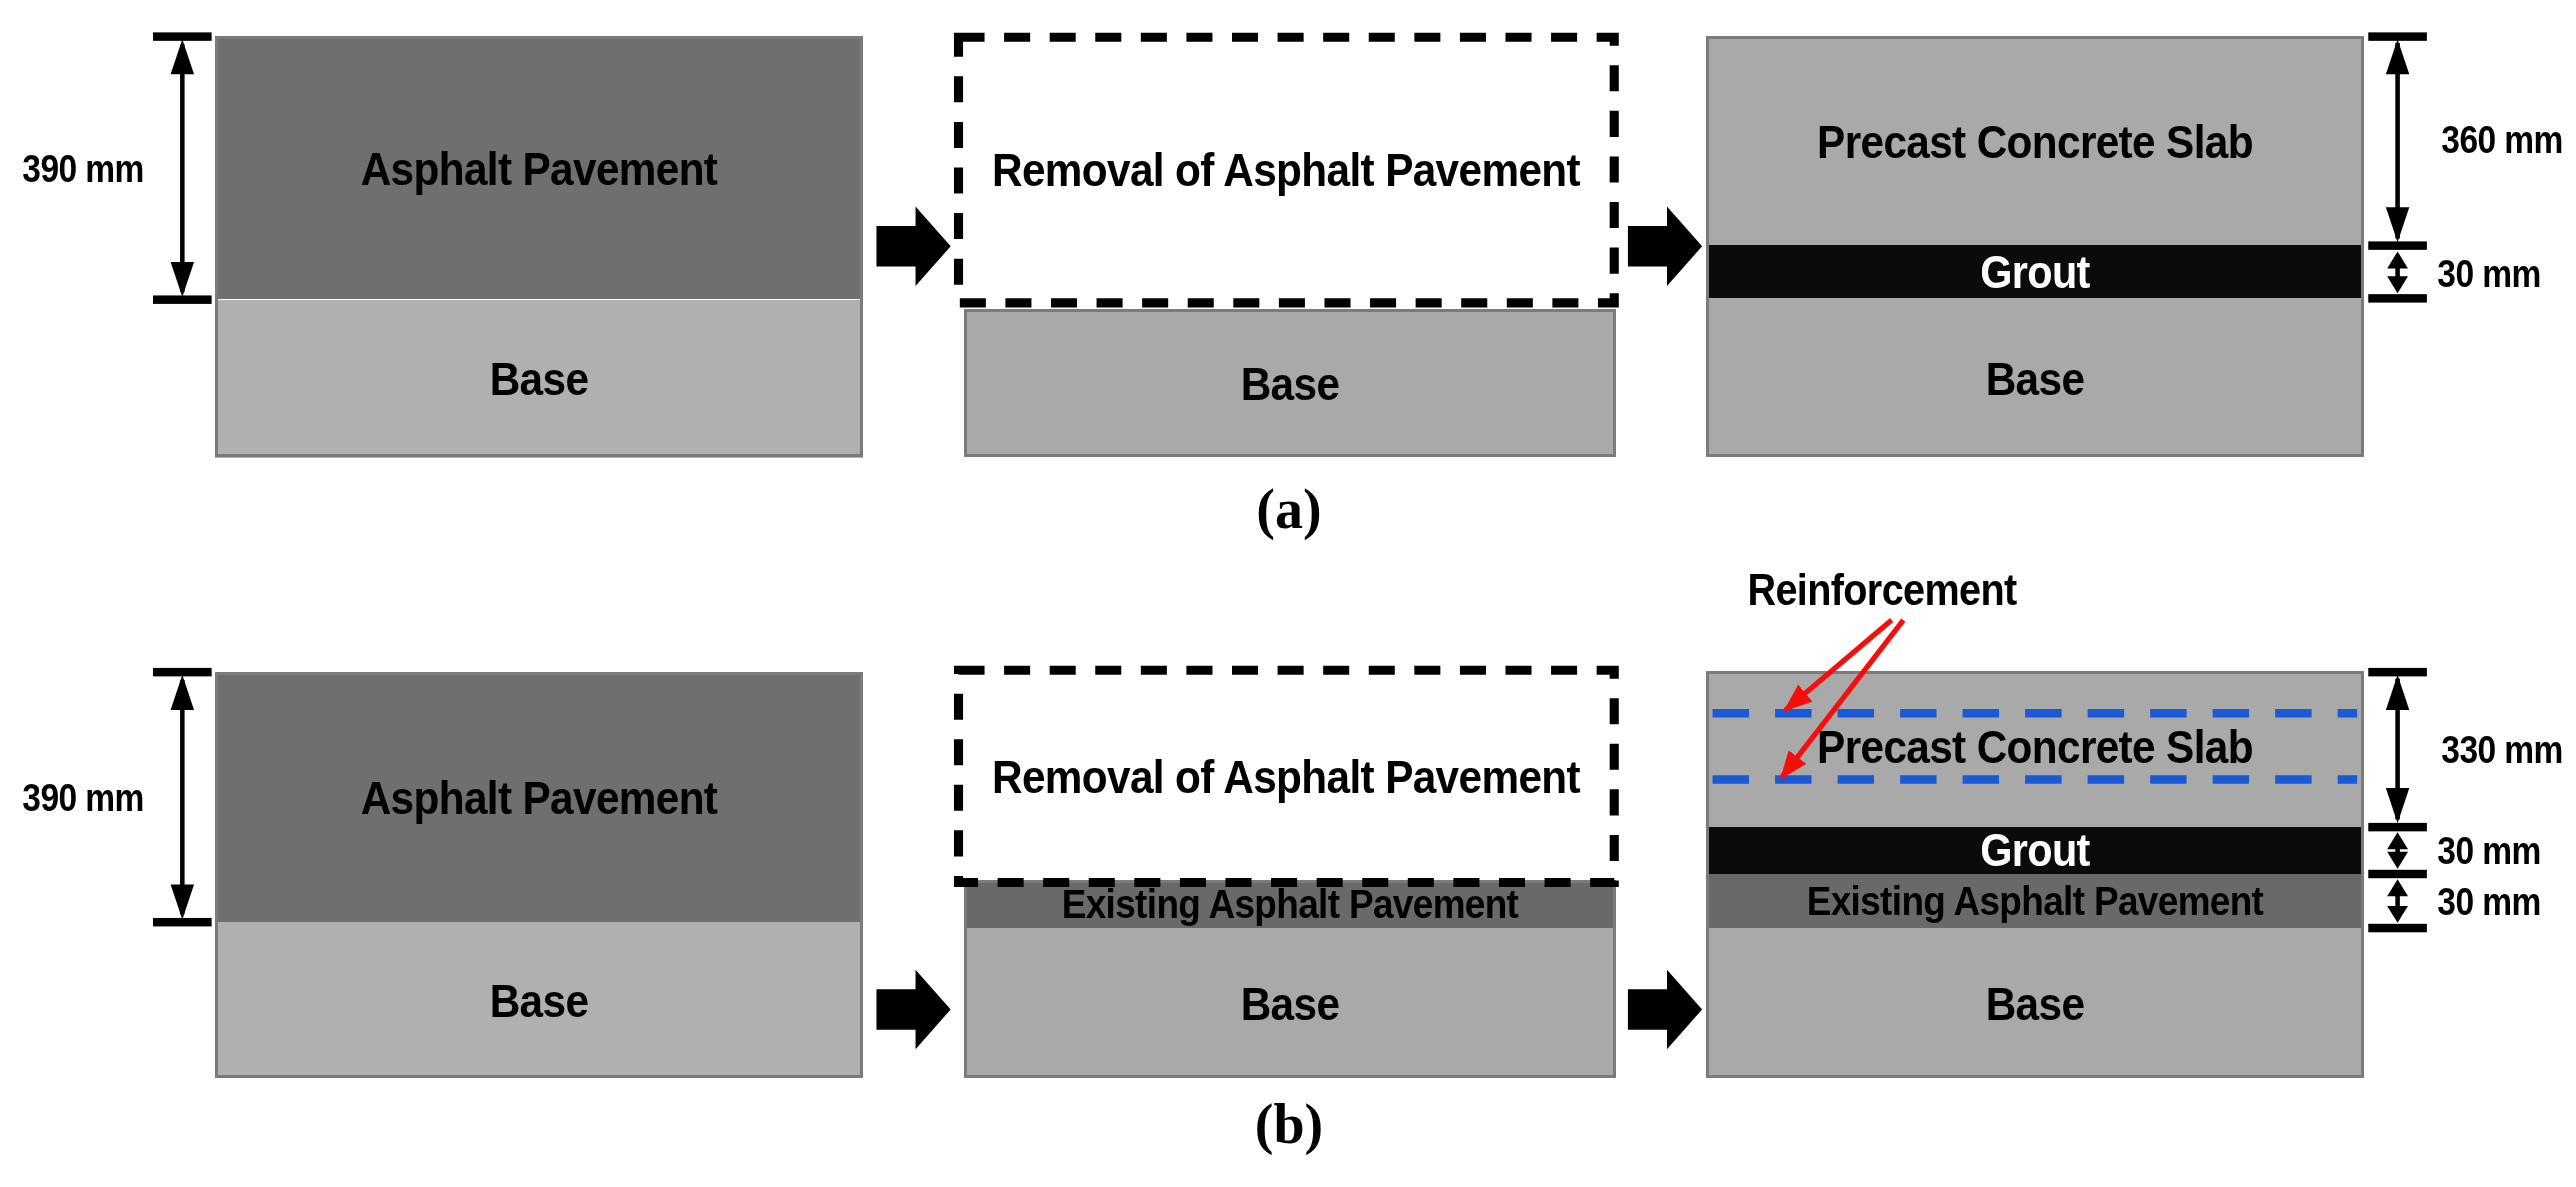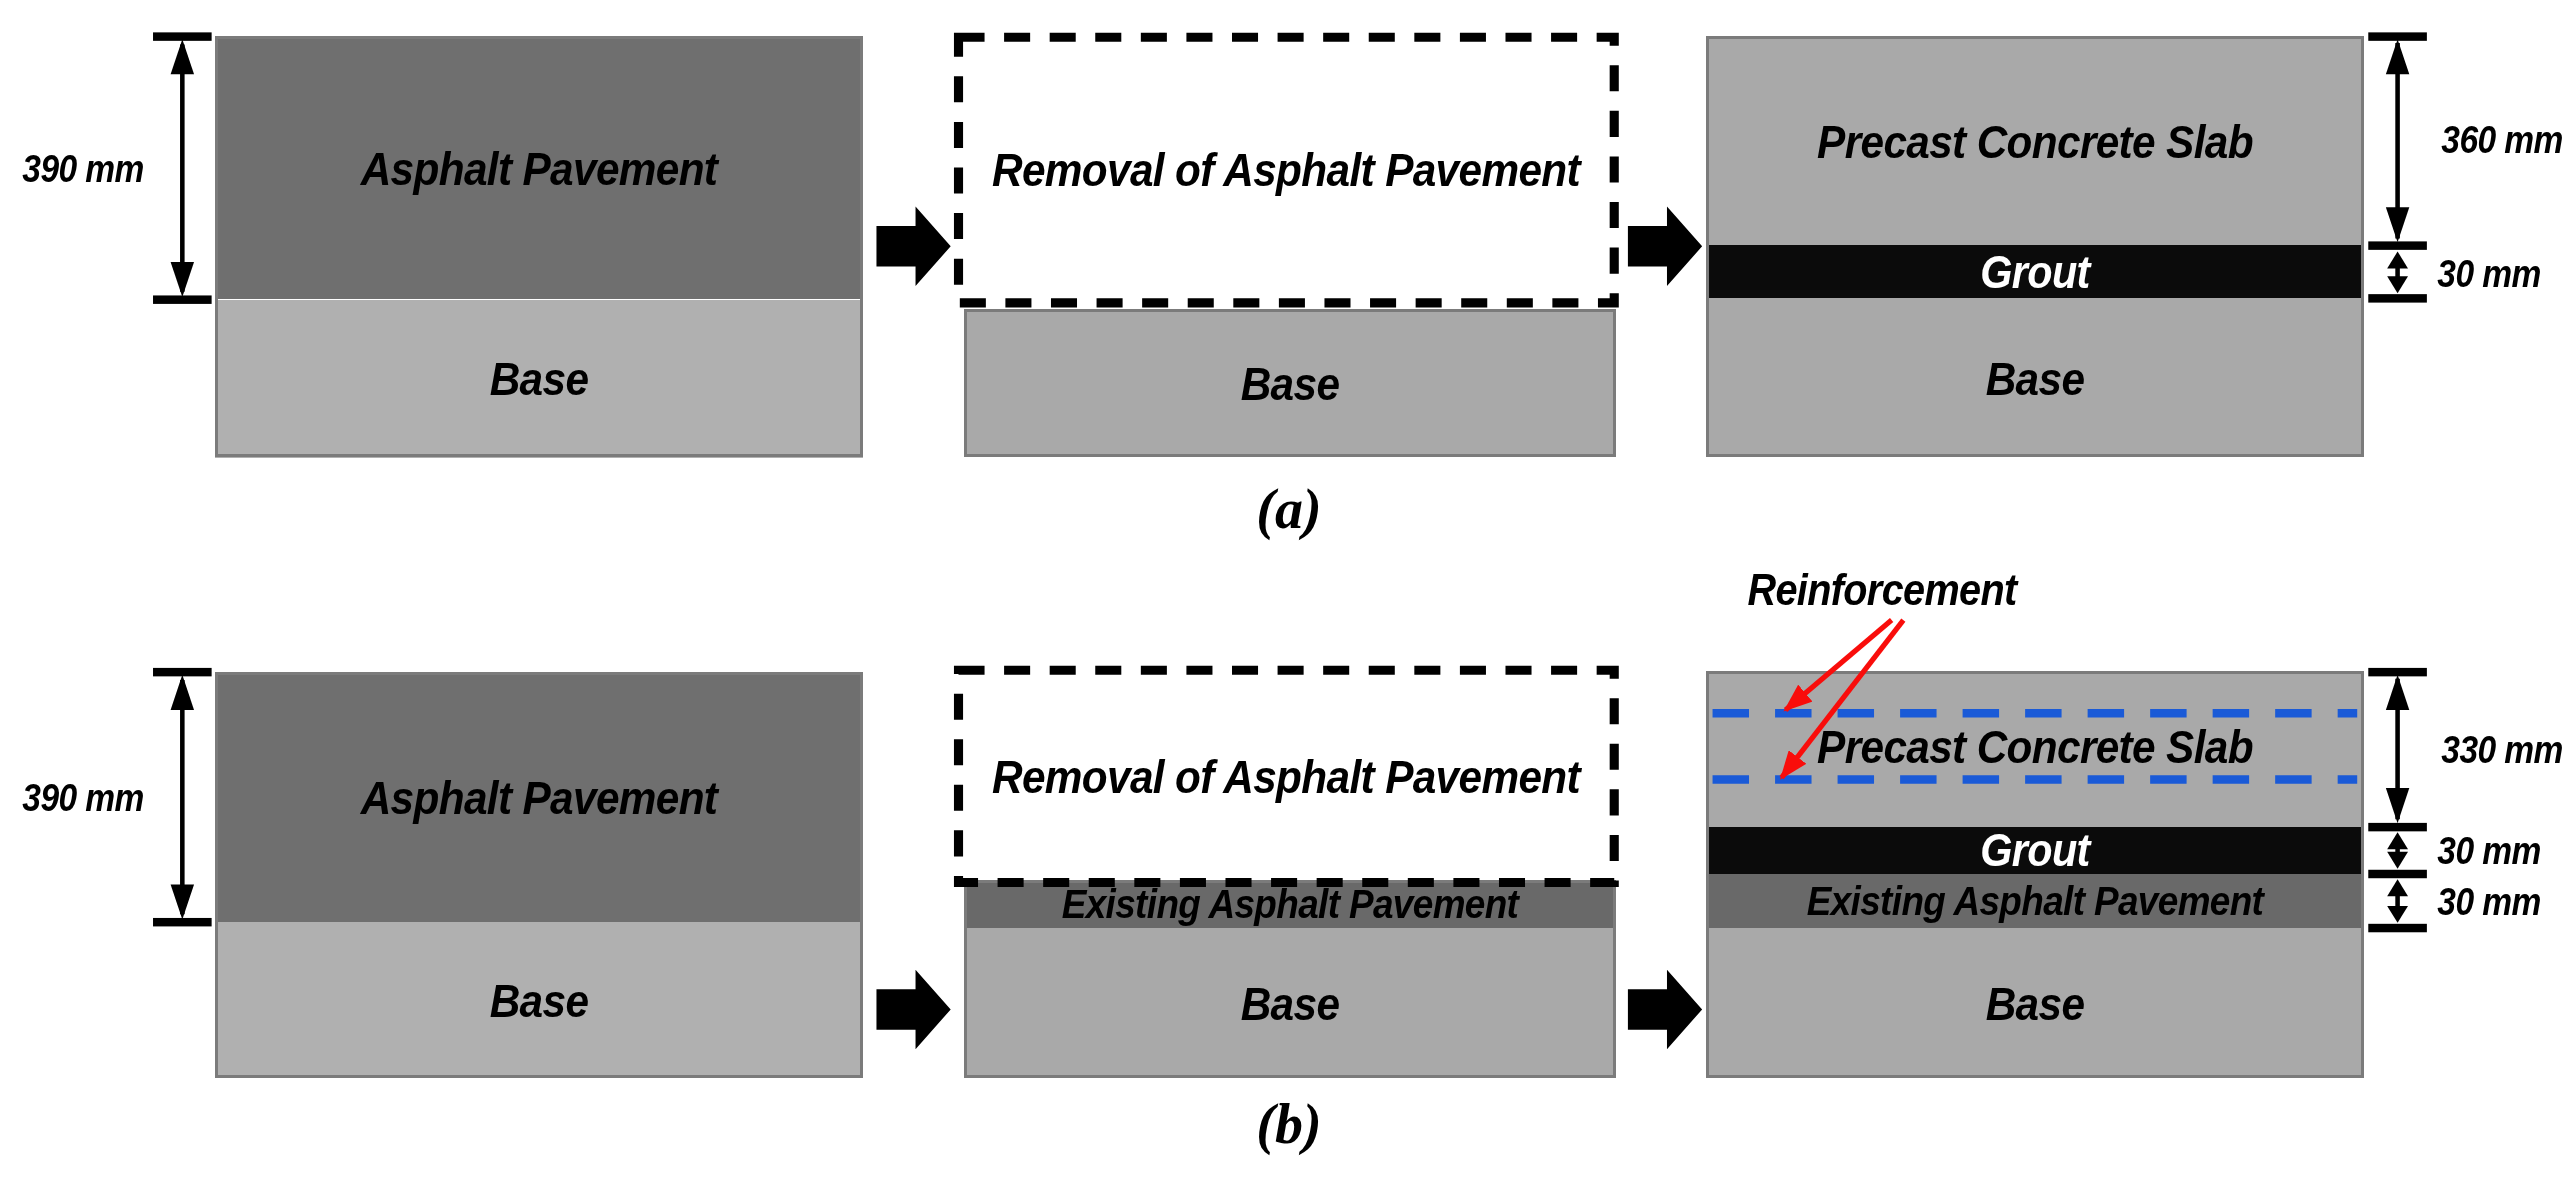--- a/index.html
+++ b/index.html
@@ -1,17 +1,17 @@
 <!DOCTYPE html>
 <html style="--background: #FFFFFF; --asphalt: #6F6F6F; --existing_asphalt: #696969; --base_left: #B0B0B0; --base: #A9A9A9; --slab: #A9A9A9; --grout: #0B0B0B; --panel_border: #7B7B7B; --flow_arrow: #000000; --dim_marks: #000000; --dashed_outline: #000000; --reinforcement_blue: #1A5AD7; --annotation_red: #F90D0B; --text: #000000; --grout_text: #FFFFFF;font-size:10.4px"><head>
 <meta charset="utf-8">
 <style>
   html,body{margin:0;padding:0;background:#fff;}
   #canvas{position:relative;width:2576px;height:1188px;background:var(--background,#fff);overflow:hidden;
-          font-family:"Liberation Sans",sans-serif;font-style:italic;}
+          font-family:"Liberation Sans",sans-serif;}
   .layer{position:absolute;}
   .panel-border{position:absolute;border:3.3px solid var(--panel_border);box-sizing:border-box;background:transparent;}
   svg.overlay{position:absolute;left:0;top:0;z-index:5;}
   .lbl{position:absolute;z-index:10;font-weight:bold;color:var(--text);white-space:nowrap;
        transform:translate(-50%,-50%) scaleX(0.9);letter-spacing:-0.7px;line-height:1;}
   .size-main{font-size:47px;}
   .size-small{font-size:41px;}
   .size-grout{font-size:46px;color:var(--grout_text);}
   .size-dim{font-size:39px;transform:translate(-50%,-50%) scaleX(0.86);}
   .size-reinf{font-size:44px;}

